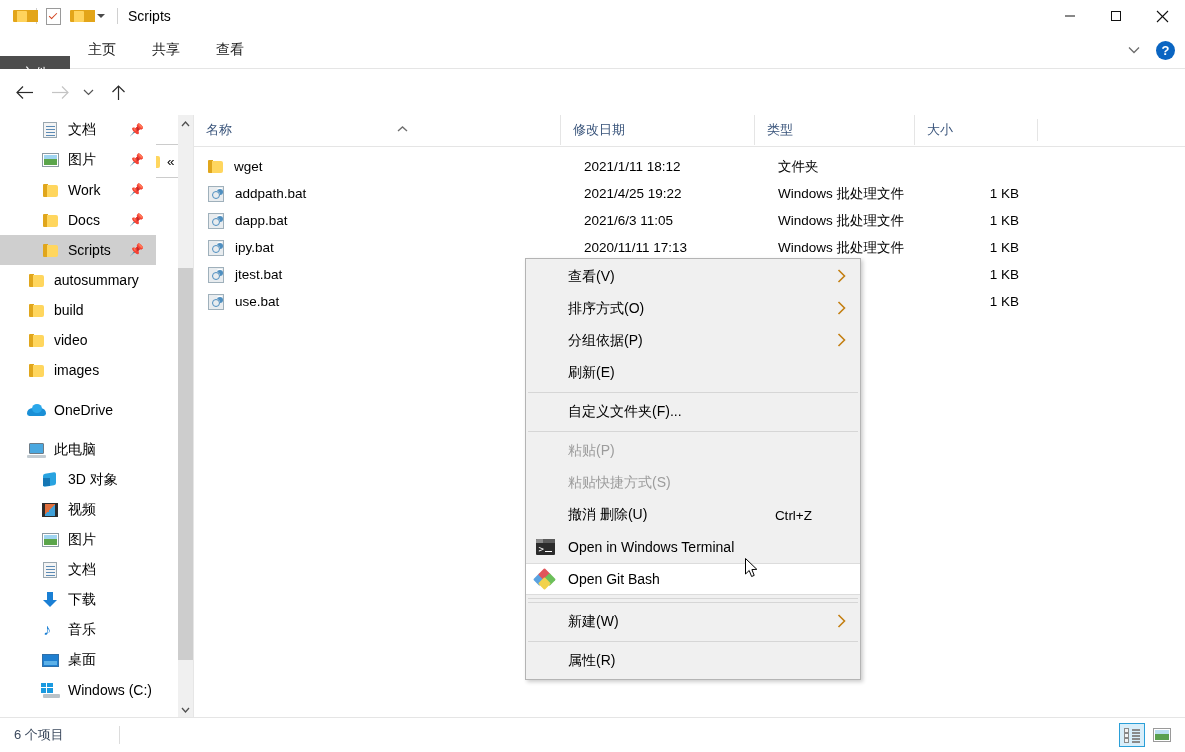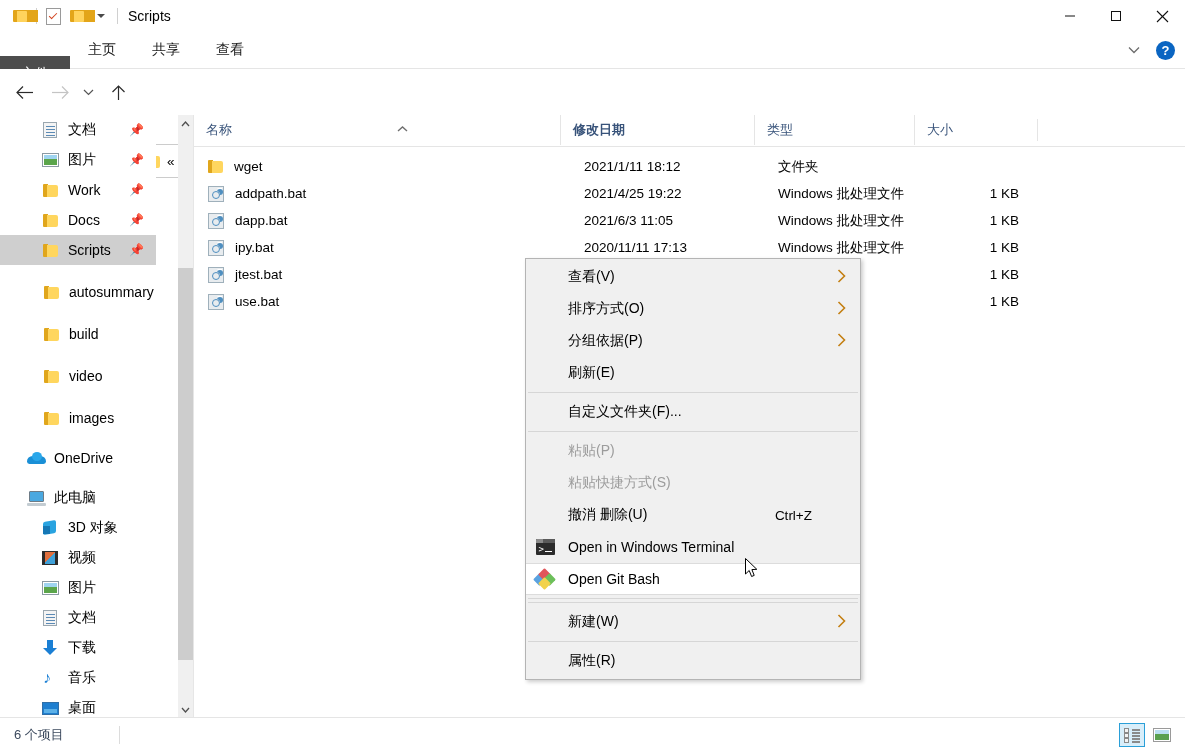--- a/index.html
+++ b/index.html
@@ -254,21 +254,21 @@
     flex: none;
   }
   .nav-label { margin-left: 8px; }
   .pin {
     position: absolute;
     right: 12px;
     color: #9a9a9a;
     font-size: 12px;
   }
   .ind-1 { padding-left: 40px; }
-  .ind-2 { padding-left: 41px; margin-top: 12px; }
+  .ind-2 { padding-left: 26px; }
   .ind-0 { padding-left: 26px; }
 
   
   .ico-folder { position: relative; width: 15px; height: 13px; }
   .ico-folder .t { position:absolute; left:0; top:0; width:5px; height:13px; background:#e0a61c; border-radius:1px 0 0 1px;}
   .ico-folder .b { position:absolute; left:4px; top:1px; width:11px; height:12px; background:#ffd65e; border-radius:0 2px 2px 0;}
   .ico-doc {
     width: 14px; height: 16px; background: #f4f4f4;
     border: 1px solid #9aa7b0; position: relative; box-sizing: border-box;
   }
@@ -857,21 +857,21 @@
       <svg width="9" height="6" viewBox="0 0 9 6">
           <polyline points="1,1 4.5,5 8,1" fill="none" stroke="#505050" stroke-width="1.3"></polyline>
         </svg>
     </div>
   </div>
   <div class="vdiv"></div>
 
   <div class="filepane">
     <div class="col-headers">
       <div class="col-h first" style="left:0px; width:366px;">名称</div>
-      <div class="col-h" style="left:366px; width:194px;font-weight:bold;">修改日期</div>
+      <div class="col-h" style="left:366px; width:194px;">修改日期</div>
       <div class="col-h" style="left:560px; width:160px;">类型</div>
       <div class="col-h" style="left:720px; width:123px;">大小</div>
       <div class="col-h-end" style="left:843px;"></div>
       <div class="sort-arrow">
         <svg width="11" height="6" viewBox="0 0 11 6">
             <polyline points="1,5 5.5,1 10,5" fill="none" stroke="#6f6f6f" stroke-width="1.4"></polyline>
           </svg>
       </div>
     </div>
     <div class="rows" id="filerows">

